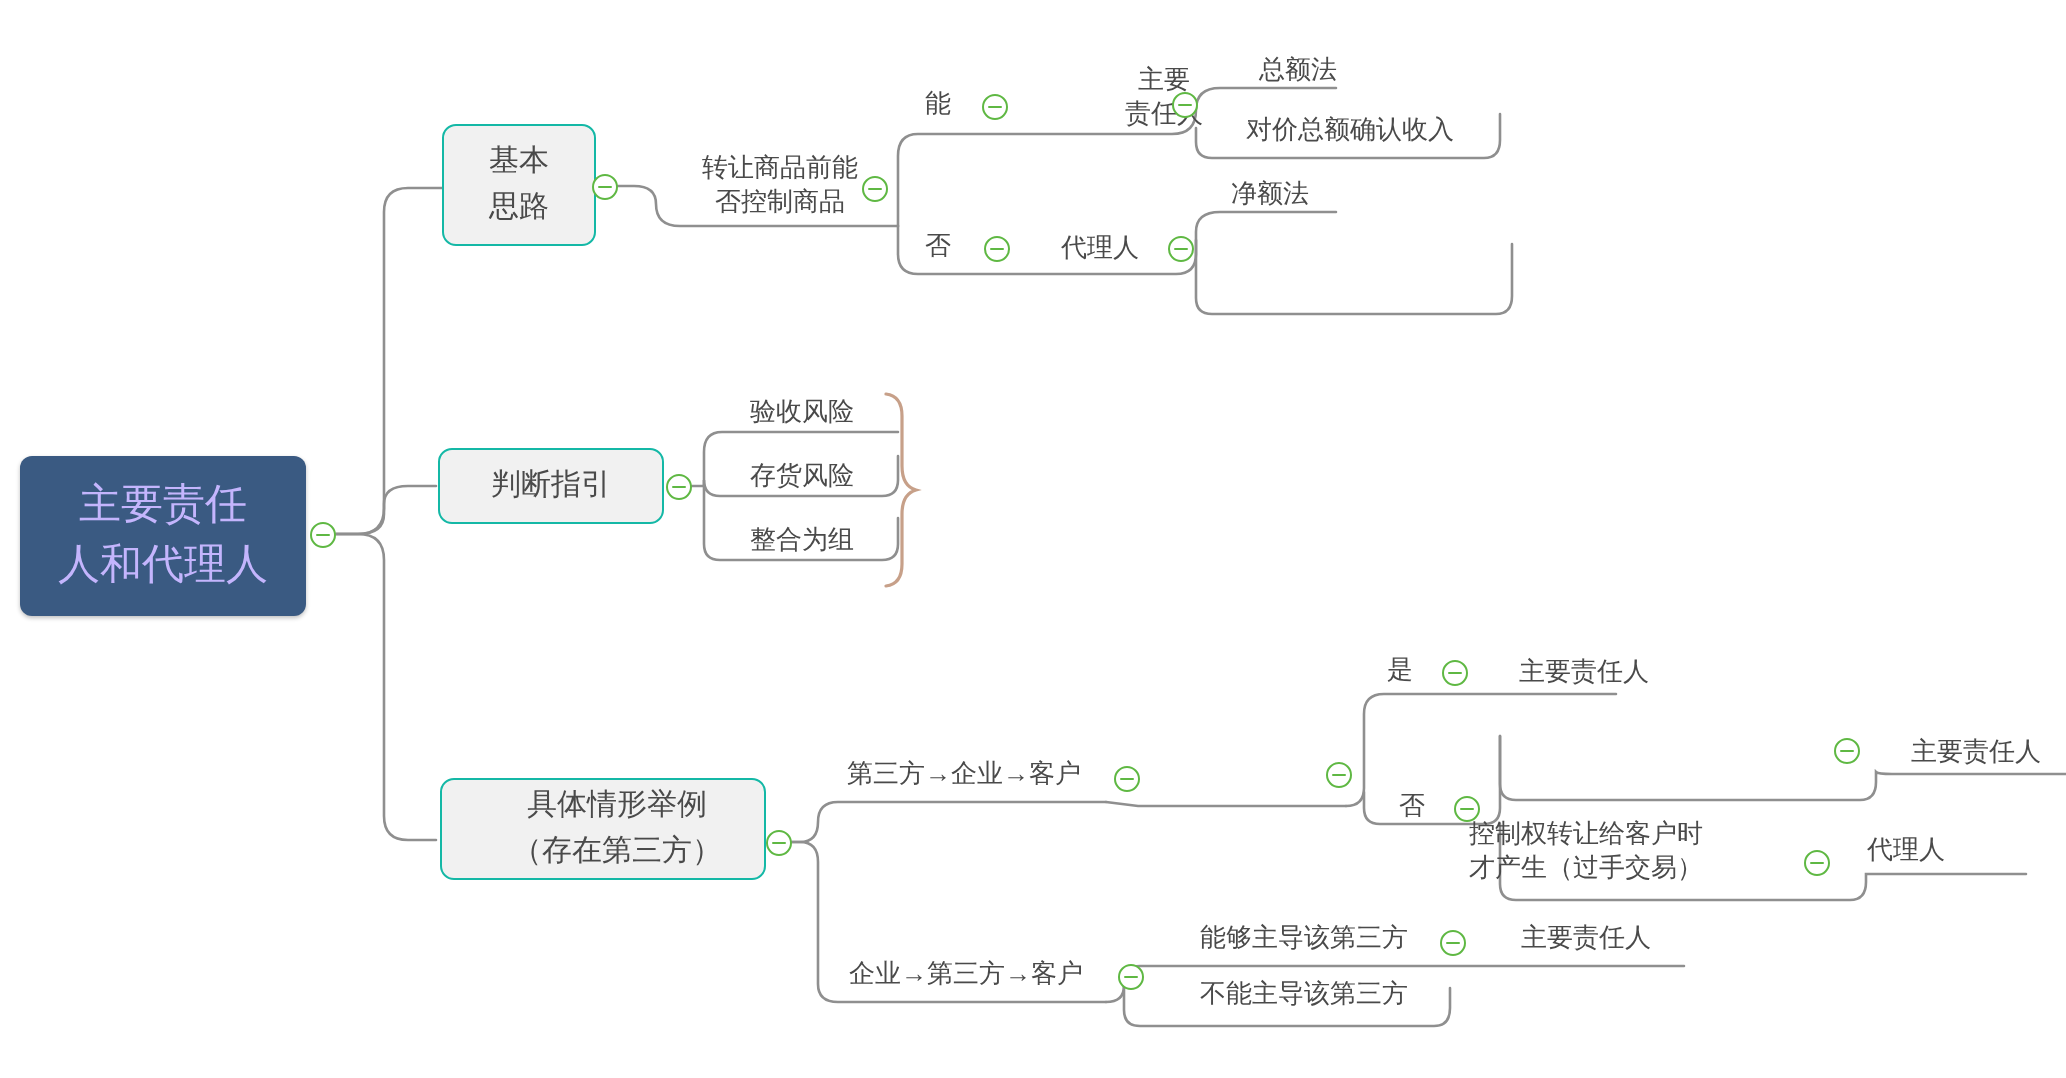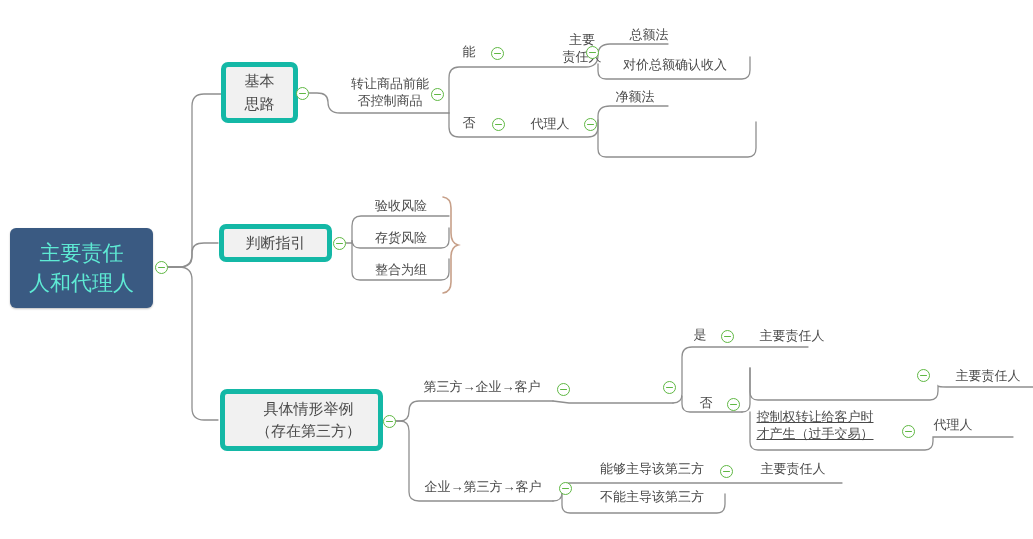--- a/index.html
+++ b/index.html
@@ -8,28 +8,28 @@
     font-family:"Liberation Sans","DejaVu Sans",sans-serif;overflow:hidden;
   }
   .wires{position:absolute;inset:0;pointer-events:none;}
   
   .t{
     position:absolute;color:#4a4a4a;font-size:13px;line-height:1.3;
     text-align:center;white-space:pre-line;cursor:default;
   }
   
   .box{
-    position:absolute;background:#f1f1f1;border:5px solid #14b8a6;border-radius:7px;
+    position:absolute;background:#f1f1f1;border:1px solid #14b8a6;border-radius:7px;
     color:#4a4a4a;font-size:15px;line-height:1.5;display:flex;align-items:center;
     justify-content:center;text-align:center;white-space:pre-line;box-sizing:border-box;
   }
   
   .root{
     position:absolute;left:10px;top:228px;width:143px;height:80px;
-    background:#3a5a82;border-radius:6px;color:#5eead4;font-size:21px;line-height:1.45;
+    background:#3a5a82;border-radius:6px;color:#c4b5fd;font-size:21px;line-height:1.45;
     display:flex;align-items:center;justify-content:center;text-align:center;
     white-space:pre-line;box-shadow:0 1px 2px rgba(0,0,0,.25);
   }
   
   .ci{
     position:absolute;width:11px;height:11px;border:1.5px solid #5fb843;border-radius:50%;
     background:#ffffff;box-sizing:content-box;
   }
   .ci::before{
     content:"";position:absolute;left:2px;right:2px;top:50%;height:1.5px;margin-top:-1px;
@@ -88,28 +88,28 @@
   <div class="t" style="left:614px;top:57px;width:122px;">对价总额确认收入</div>
   <div class="t" style="left:457px;top:115px;width:24px;">否</div>
   <div class="t" style="left:526px;top:116px;width:48px;">代理人</div>
   <div class="t" style="left:610px;top:89px;width:50px;">净额法</div>
 
   <div class="box" style="left:219px;top:224px;width:113px;height:38px;">判断指引</div>
   <div class="t" style="left:363px;top:198px;width:76px;">验收风险</div>
   <div class="t" style="left:363px;top:230px;width:76px;">存货风险</div>
   <div class="t" style="left:363px;top:262px;width:76px;">整合为组</div>
 
-  <div class="box" style="left:220px;top:389px;width:163px;height:62px;padding-left:14px;">具体情形举例
+  <div class="box" style="left:220px;top:389px;width:163px;height:51px;padding-left:14px;">具体情形举例
 （存在第三方）</div>
   <div class="t" style="left:415px;top:379px;width:134px;">第三方→企业→客户</div>
   <div class="t" style="left:690px;top:327px;width:20px;">是</div>
   <div class="t" style="left:753px;top:328px;width:78px;">主要责任人</div>
   <div class="t" style="left:696px;top:395px;width:20px;">否</div>
   <div class="t" style="left:948px;top:368px;width:80px;">主要责任人</div>
-  <div class="t" style="left:739px;top:409px;width:152px;text-decoration:underline;">控制权转让给客户时
+  <div class="t" style="left:717px;top:409px;width:152px;">控制权转让给客户时
 才产生（过手交易）</div>
   <div class="t" style="left:928px;top:417px;width:50px;">代理人</div>
   <div class="t" style="left:417px;top:479px;width:132px;">企业→第三方→客户</div>
   <div class="t" style="left:592px;top:461px;width:120px;">能够主导该第三方</div>
   <div class="t" style="left:753px;top:461px;width:80px;">主要责任人</div>
   <div class="t" style="left:592px;top:489px;width:120px;">不能主导该第三方</div>
 
   <span class="ci" style="left:155px;top:261px;"></span>
   <span class="ci" style="left:296px;top:87px;"></span>
   <span class="ci" style="left:431px;top:88px;"></span>

